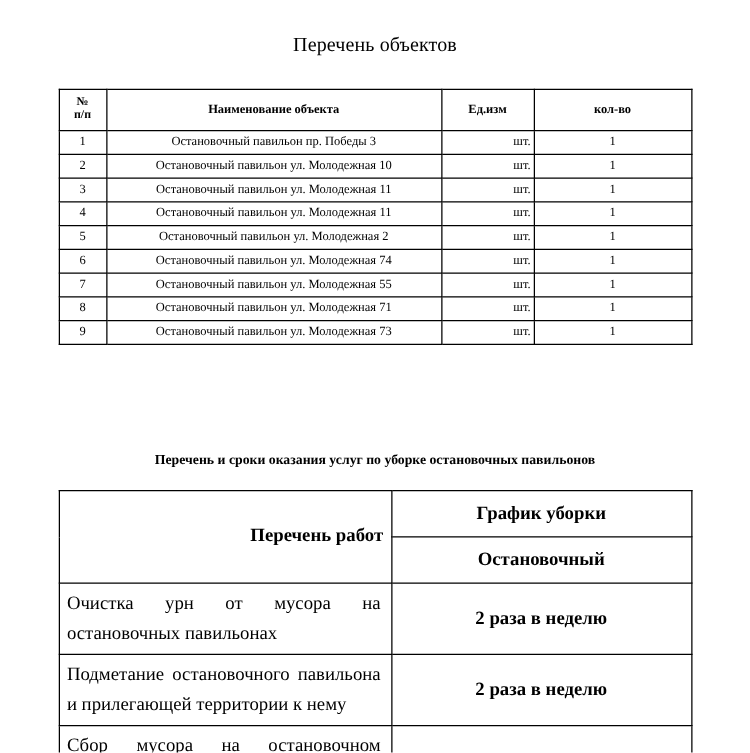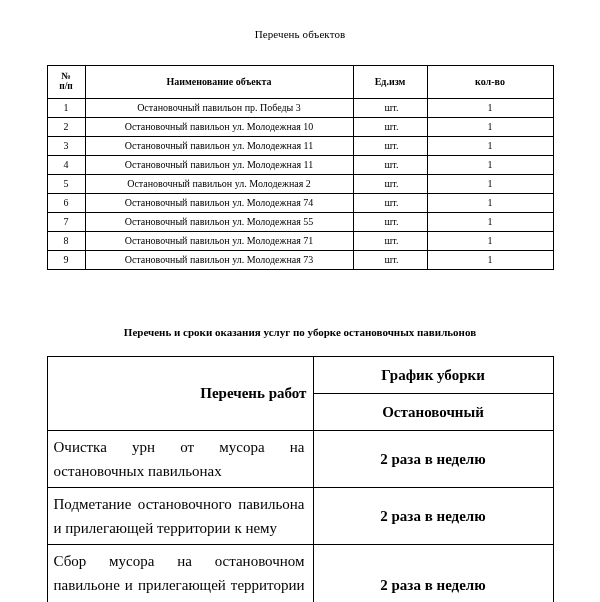--- a/index.html
+++ b/index.html
@@ -16,21 +16,21 @@
     overflow: hidden;
   }
   .page {
     width: 600px;
     height: 602px;
     position: relative;
     box-sizing: border-box;
   }
   .doc-title {
     text-align: center;
-    font-size: 11px;
+    font-size: 16px;
     font-family: "Liberation Serif", serif;
     margin-top: 28px;
     margin-bottom: 0;
     letter-spacing: 0.1px;
   }
   table.objects {
     border-collapse: collapse;
     width: 506px;
     margin: 25px auto 0 auto;
     table-layout: fixed;
@@ -48,34 +48,34 @@
     vertical-align: middle;
   }
   table.objects thead th.numhead {
     line-height: 1.05;
     font-size: 9.5px;
   }
   table.objects tbody td {
     height: 16px;
   }
   table.objects td.unit {
-    text-align: center;
+    text-align: right;
     padding-left: 5px;
   }
   col.c-num { width: 38px; }
   col.c-name { width: 268px; }
   col.c-unit { width: 74px; }
   col.c-qty { width: 126px; }
 
   .section2-title {
     text-align: center;
     font-size: 11px;
     font-weight: bold;
     font-family: "Liberation Serif", serif;
-    margin-top: 56px;
+    margin-top: 86px;
   }
   table.works {
     border-collapse: collapse;
     width: 506px;
     margin: 18px auto 0 auto;
     table-layout: fixed;
   }
   table.works td, table.works th {
     border: 1px solid #000000;
     font-size: 15px;

